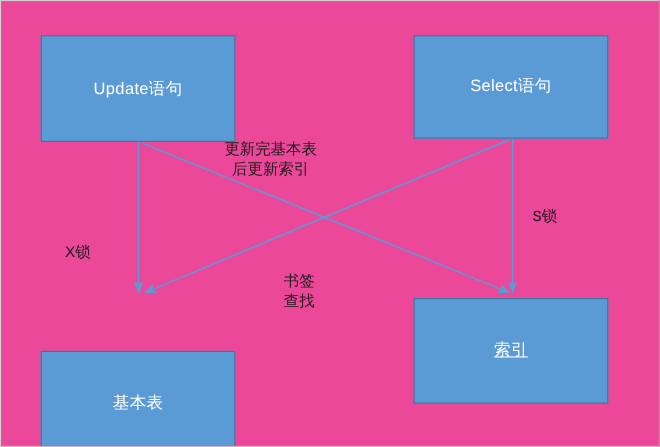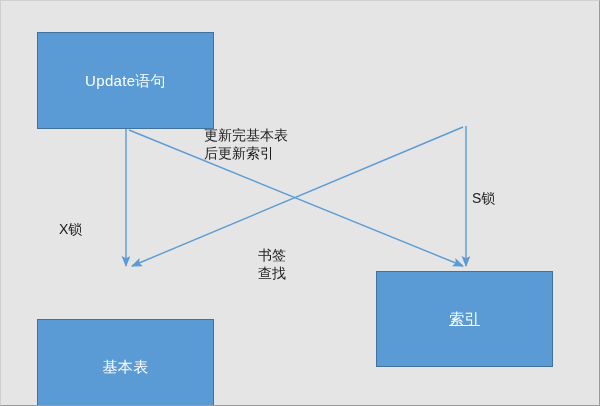--- a/index.html
+++ b/index.html
@@ -4,21 +4,21 @@
 <style>
   html, body {
     margin: 0;
     padding: 0;
     background: #ffffff;
   }
   #canvas {
     position: relative;
     width: 600px;
     height: 406px;
-    background: #e5e5e5;
+    background: #ec4899;
     box-sizing: border-box;
     border: 1px solid #cfcfcf;
     border-right-color: #9a9a9a;
     border-bottom-color: #9a9a9a;
     overflow: hidden;
     font-family: "Liberation Sans", "DejaVu Sans", sans-serif;
   }
   #edges {
     position: absolute;
     left: 0;
@@ -40,30 +40,30 @@
     letter-spacing: 0.3px;
     line-height: 1.2;
     z-index: 2;
   }
   .edge-label {
     position: absolute;
     color: #1a1a1a;
     font-size: 14px;
     line-height: 1.28;
     white-space: pre;
-    text-align: left;
+    text-align: center;
     z-index: 3;
   }
   #node-update { left: 36px;  top: 31px;  width: 177px; height: 97px; }
   #node-select { left: 375px; top: 31px;  width: 177px; height: 94px; }
   #node-table  { left: 36px;  top: 270px; width: 177px; height: 96px; margin-top: 48px; }
   #node-index  { left: 375px; top: 270px; width: 177px; height: 96px; text-decoration: underline; }
 
   #label-xlock   { left: 58px;  top: 172px; margin-top: 48px; }
-  #label-slock   { left: 471px; top: 189px; }
+  #label-slock   { left: 483px; top: 189px; font-family: Liberation Mono, monospace; }
   #label-update  { left: 203px; top: 126px; }
   #label-lookup  { left: 214px; top: 246px; margin-left: 43px; }
 </style>
 </head>
 <body>
 
 <div id="canvas">
 
   <svg id="edges" viewBox="0 0 600 406" width="600" height="406" xmlns="http://www.w3.org/2000/svg">
     <defs>
@@ -78,20 +78,23 @@
 
     <line x1="465" y1="125" x2="465" y2="265" stroke="#5B9BD5" stroke-width="1.4" marker-end="url(#arrowhead)"></line>
 
     <line x1="462" y1="126" x2="131" y2="265" stroke="#5B9BD5" stroke-width="1.4" marker-end="url(#arrowhead)"></line>
   </svg>
 
   <div class="node" id="node-update">
     <span>Update语句</span>
   </div>
 
+  <div class="node" id="node-select">
+    <span>Select语句</span>
+  </div>
 
   <div class="node" id="node-table">
     <span>基本表</span>
   </div>
 
   <div class="node" id="node-index">
     <span>索引</span>
   </div>
 
   <div class="edge-label" id="label-xlock">X锁</div>

